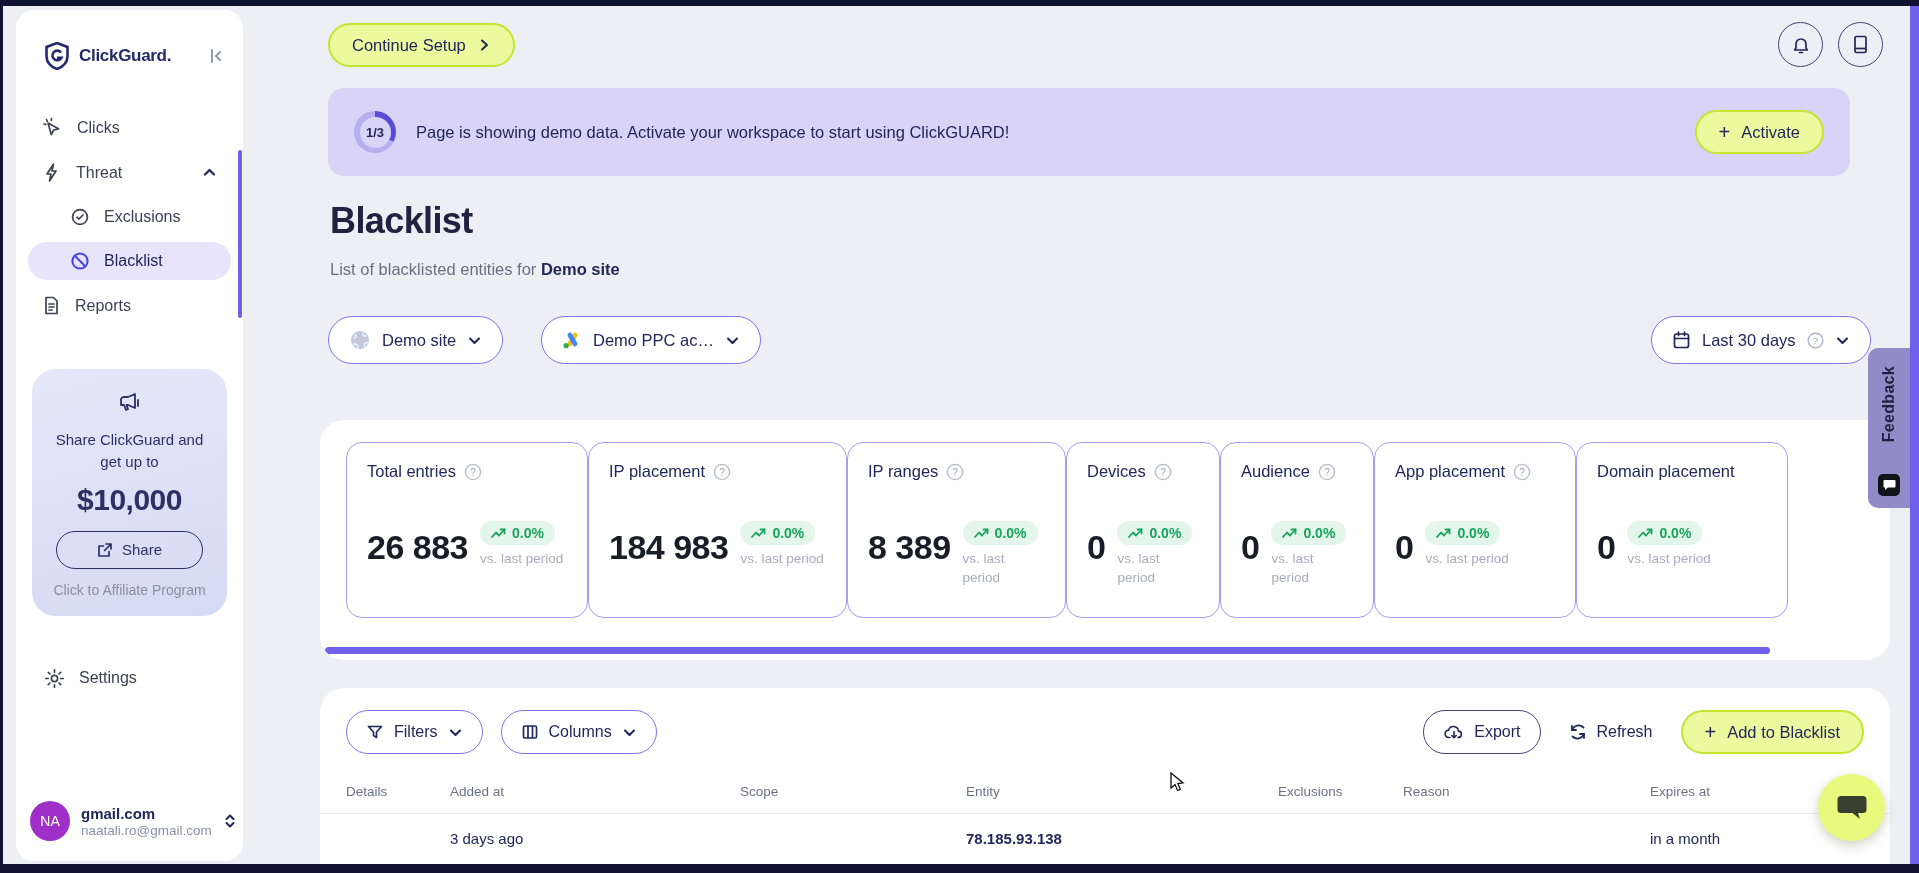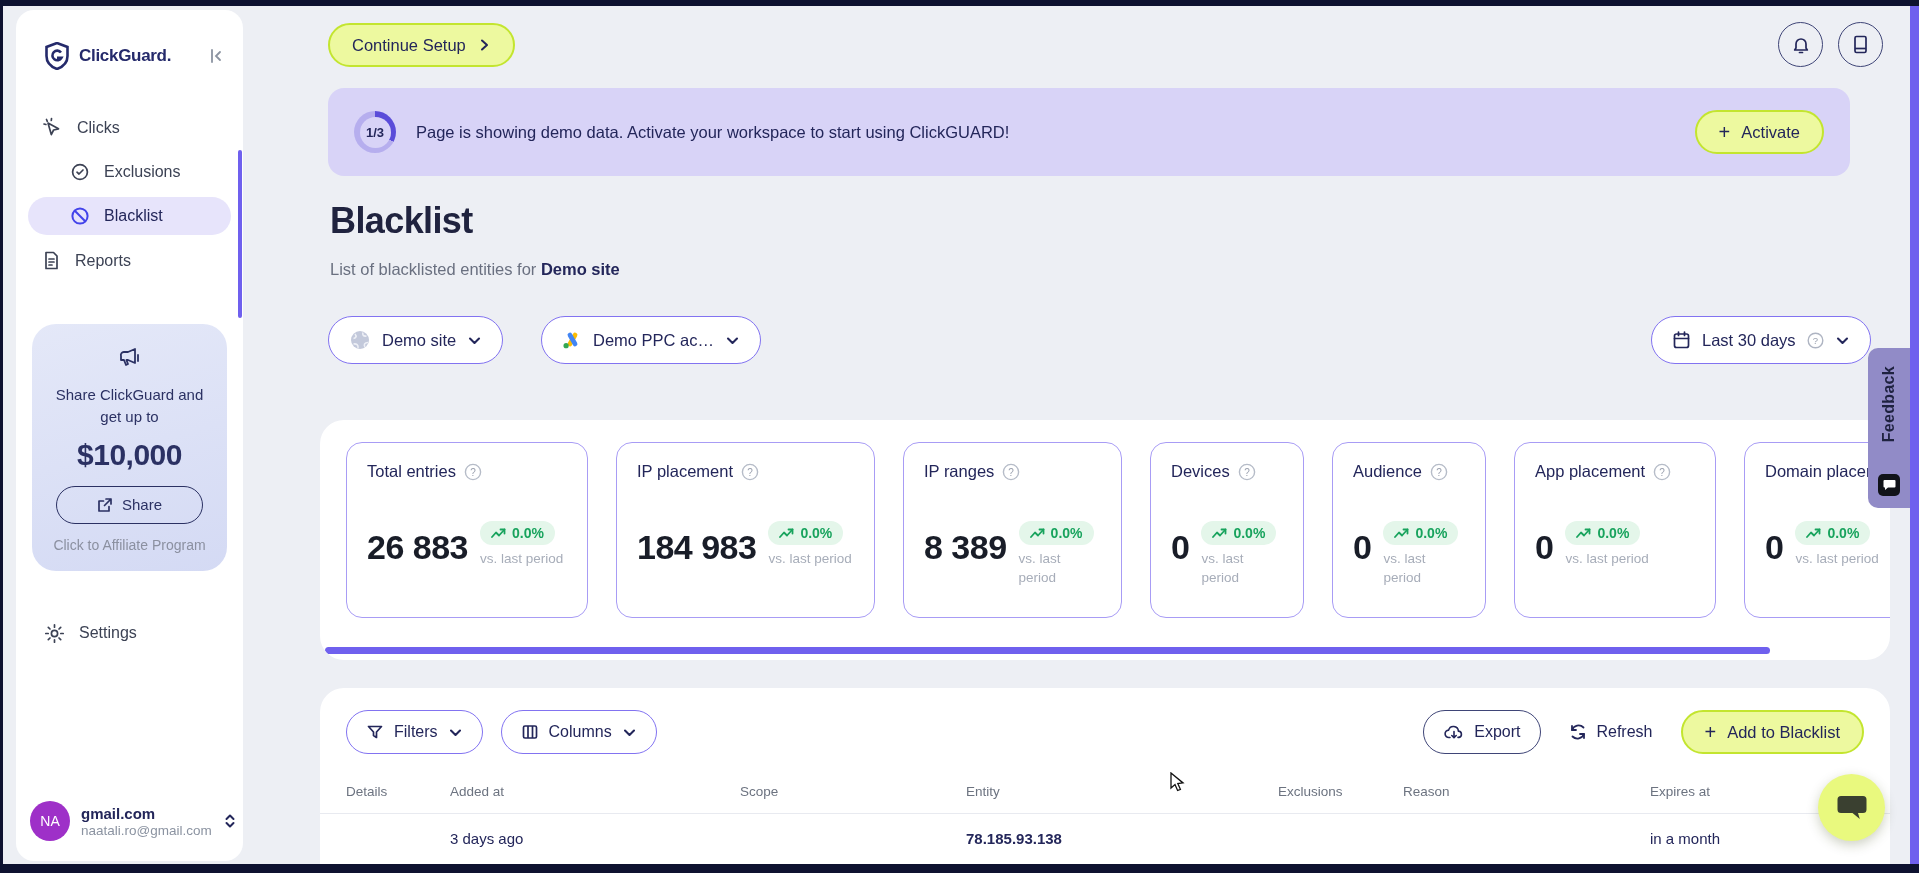--- a/index.html
+++ b/index.html
@@ -102,21 +102,21 @@
   }
   .pill-site { left:328px; }
   .pill-ppc  { left:541px; }
   .pill-date { left:1651px; }
 
   
   .cards-panel {
     position:absolute; left:320px; top:420px; width:1570px; height:240px;
     background:#fff; border-radius:24px; overflow:hidden; z-index:3;
   }
-  .cards { display:flex; gap:28px; padding:22px 0 0 26px; }
+  .cards { display:flex; padding:22px 0 0 26px; }
   .card {
     flex:none; height:176px; border:1.6px solid #a89cf5; border-radius:16px;
     padding:19px 20px; background:#fff;
   }
   .card-label { display:flex; align-items:center; gap:8px; font-size:16.5px; color:#23265a; white-space:nowrap; }
   .card-body { display:flex; gap:12px; margin-top:40px; align-items:flex-start; }
   .card-value { font-size:34px; font-weight:700; color:#191d28; letter-spacing:-0.5px; line-height:1.1; margin-top:8px; white-space:nowrap; }
   .card-side { width:90px; }
   .card-side.wide { width:130px; }
   .delta-pill {
@@ -211,20 +211,33 @@
   <nav class="nav">
     <div class="nav-item">
       <span>
         <svg width="21" height="21" viewBox="0 0 21 21" fill="none" stroke="#3c4254" stroke-width="1.7" stroke-linejoin="round">
             <path d="M6 6 16.5 11.8 11.6 13l-2.3 4.6Z"></path>
             <path d="M4.5 2.5l.8 1.8M9.5 1.5l-.2 2M2 7l1.9.5" stroke-linecap="round"></path>
           </svg>
       </span>
       <span>Clicks</span>
     </div>
+    <div class="nav-item">
+      <span>
+        <svg width="20" height="21" viewBox="0 0 20 21" fill="none" stroke="#3c4254" stroke-width="1.7" stroke-linejoin="round">
+            <path d="M11.5 2 5 12h4l-1.5 7L14 9h-4l1.5-7Z"></path>
+          </svg>
+      </span>
+      <span>Threat</span>
+      <span class="spacer">
+        <svg width="15" height="15" viewBox="0 0 15 15" fill="none" stroke="#23265a" stroke-width="2.2" stroke-linecap="round" stroke-linejoin="round">
+            <path d="M3 9.5 7.5 5 12 9.5"></path>
+          </svg>
+      </span>
+    </div>
     <div class="nav-item sub">
       <span>
         <svg width="20" height="20" viewBox="0 0 20 20" fill="none" stroke="#3c4254" stroke-width="1.7" stroke-linecap="round" stroke-linejoin="round">
             <circle cx="10" cy="10" r="7.4"></circle>
             <path d="M7 10.2 9 12l4-4"></path>
           </svg>
       </span>
       <span>Exclusions</span>
     </div>
     <div class="nav-item sub active">

